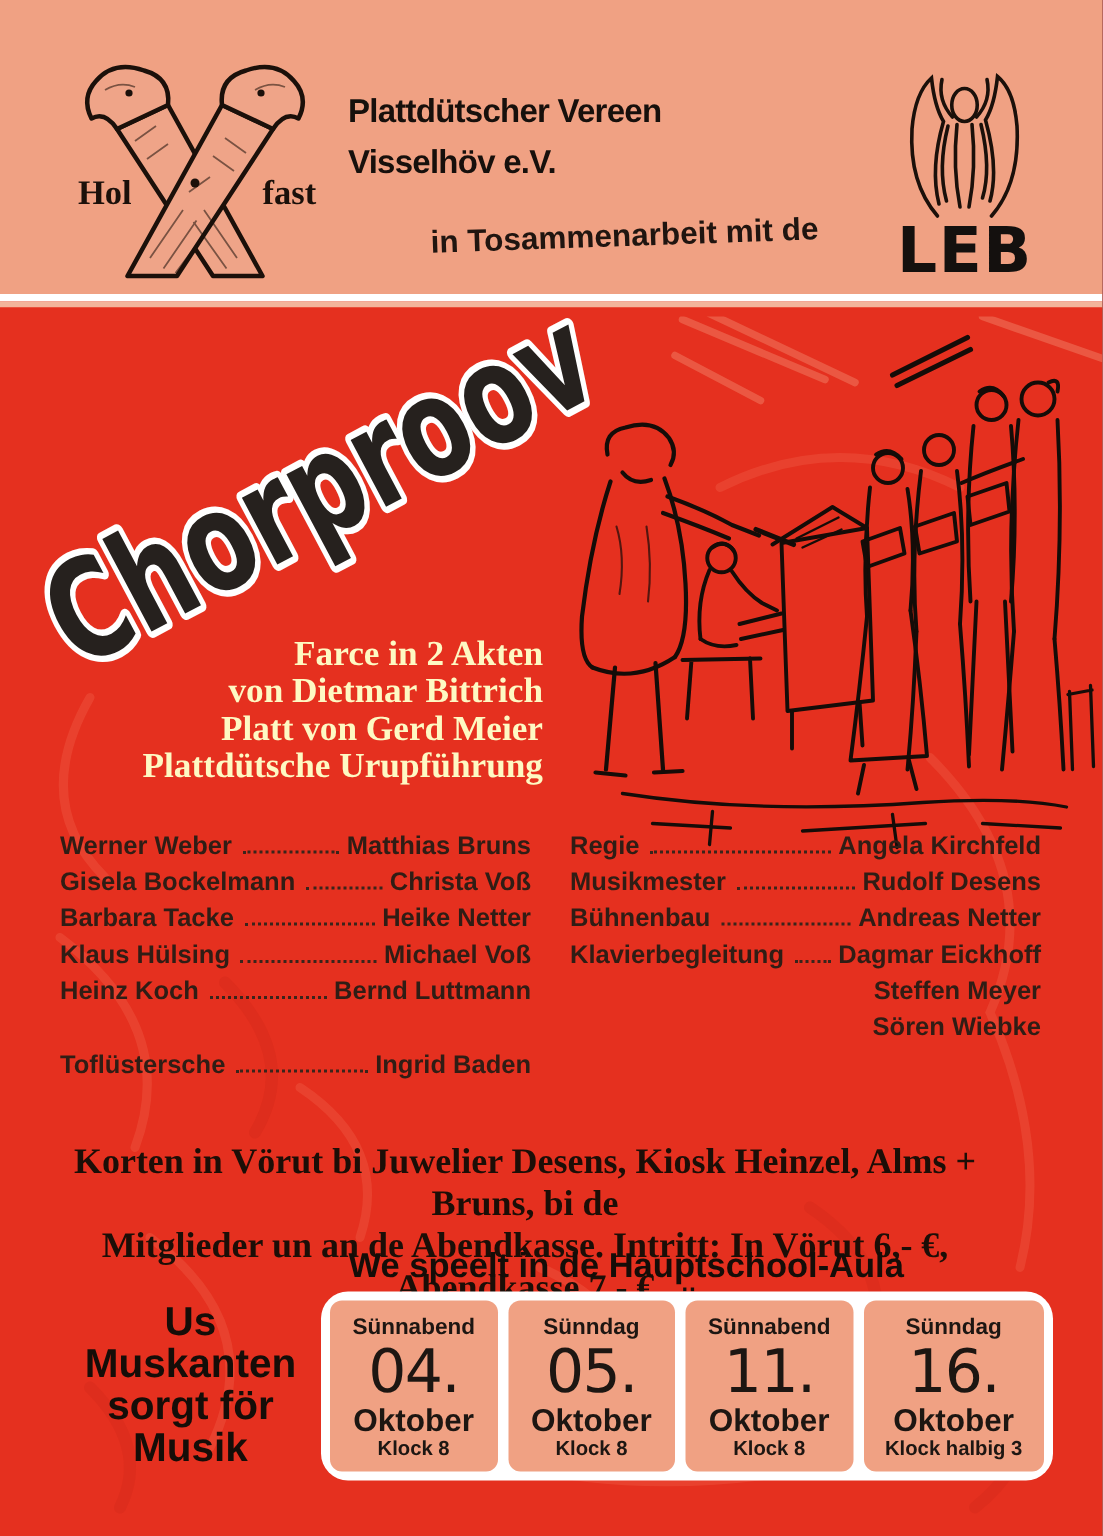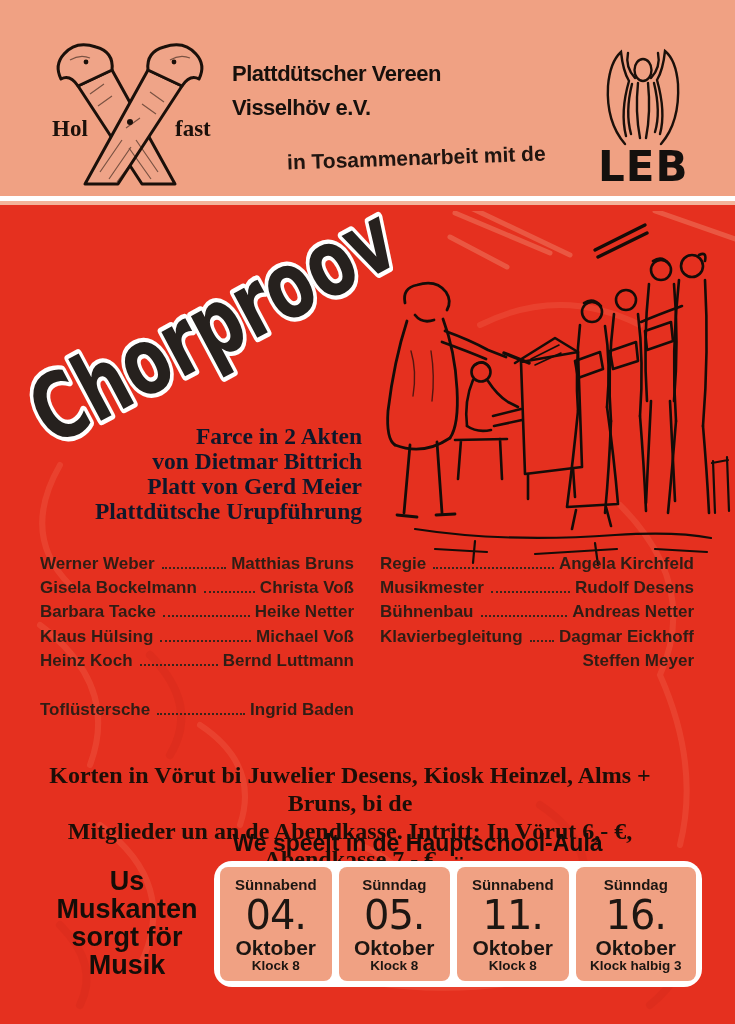--- a/index.html
+++ b/index.html
@@ -16,21 +16,21 @@
   .logo-holfast{position:absolute;left:30px;top:32px;}
   .logo-leb{position:absolute;left:568px;top:26px;}
   
   .body-red{position:absolute;left:0;top:205px;width:735px;height:819px;background:#E5301F;}
   .texture,.sketch,.title-art{position:absolute;pointer-events:none;}
   .texture{left:0;top:0;}
   .title-art{left:0;top:0;}
   .sketch{left:355px;top:6px;}
   .subtitle{position:absolute;left:28px;top:219px;width:334px;text-align:right;
             font-family:"Liberation Serif",serif;font-weight:bold;font-size:23.5px;
-            line-height:25px;color:#0f172a;}
+            line-height:25px;color:#fef9c3;}
   
   .cast{position:absolute;color:#301D15;font-size:17px;font-weight:600;}
   .cast-left{left:40px;top:349px;width:314px;}
   .cast-right{left:380px;top:349px;width:314px;}
   .cast-row{display:flex;align-items:baseline;height:24.2px;white-space:nowrap;}
   .cast-row .dots{flex:1;border-bottom:2.6px dotted #3A241B;margin:0 5px 3px 7px;min-width:12px;}
   .cast-row.no-role{justify-content:flex-end;}
   .cast-spacer{height:25px;}
   
   .tickets{position:absolute;left:30px;top:556px;width:640px;text-align:center;
@@ -266,20 +266,23 @@
         <span>Andreas Netter</span>
       </div>
       <div class="cast-row">
         <span>Klavierbegleitung</span>
         <span class="dots"></span>
         <span>Dagmar Eickhoff</span>
       </div>
       <div class="cast-row no-role">
         <span>Steffen Meyer</span>
       </div>
+      <div class="cast-row no-role">
+        <span>Sören Wiebke</span>
+      </div>
     </div>
 
     <div class="tickets">
       <div>Korten in Vörut bi Juwelier Desens, Kiosk Heinzel, Alms + Bruns, bi de</div>
       <div>Mitglieder un an de Abendkasse. Intritt: In Vörut 6,- €, Abendkasse 7,- €</div>
     </div>
 
     <div class="venue">We speelt in de Hauptschool-Aula VISSELHÖV</div>
 
     <div class="music">

